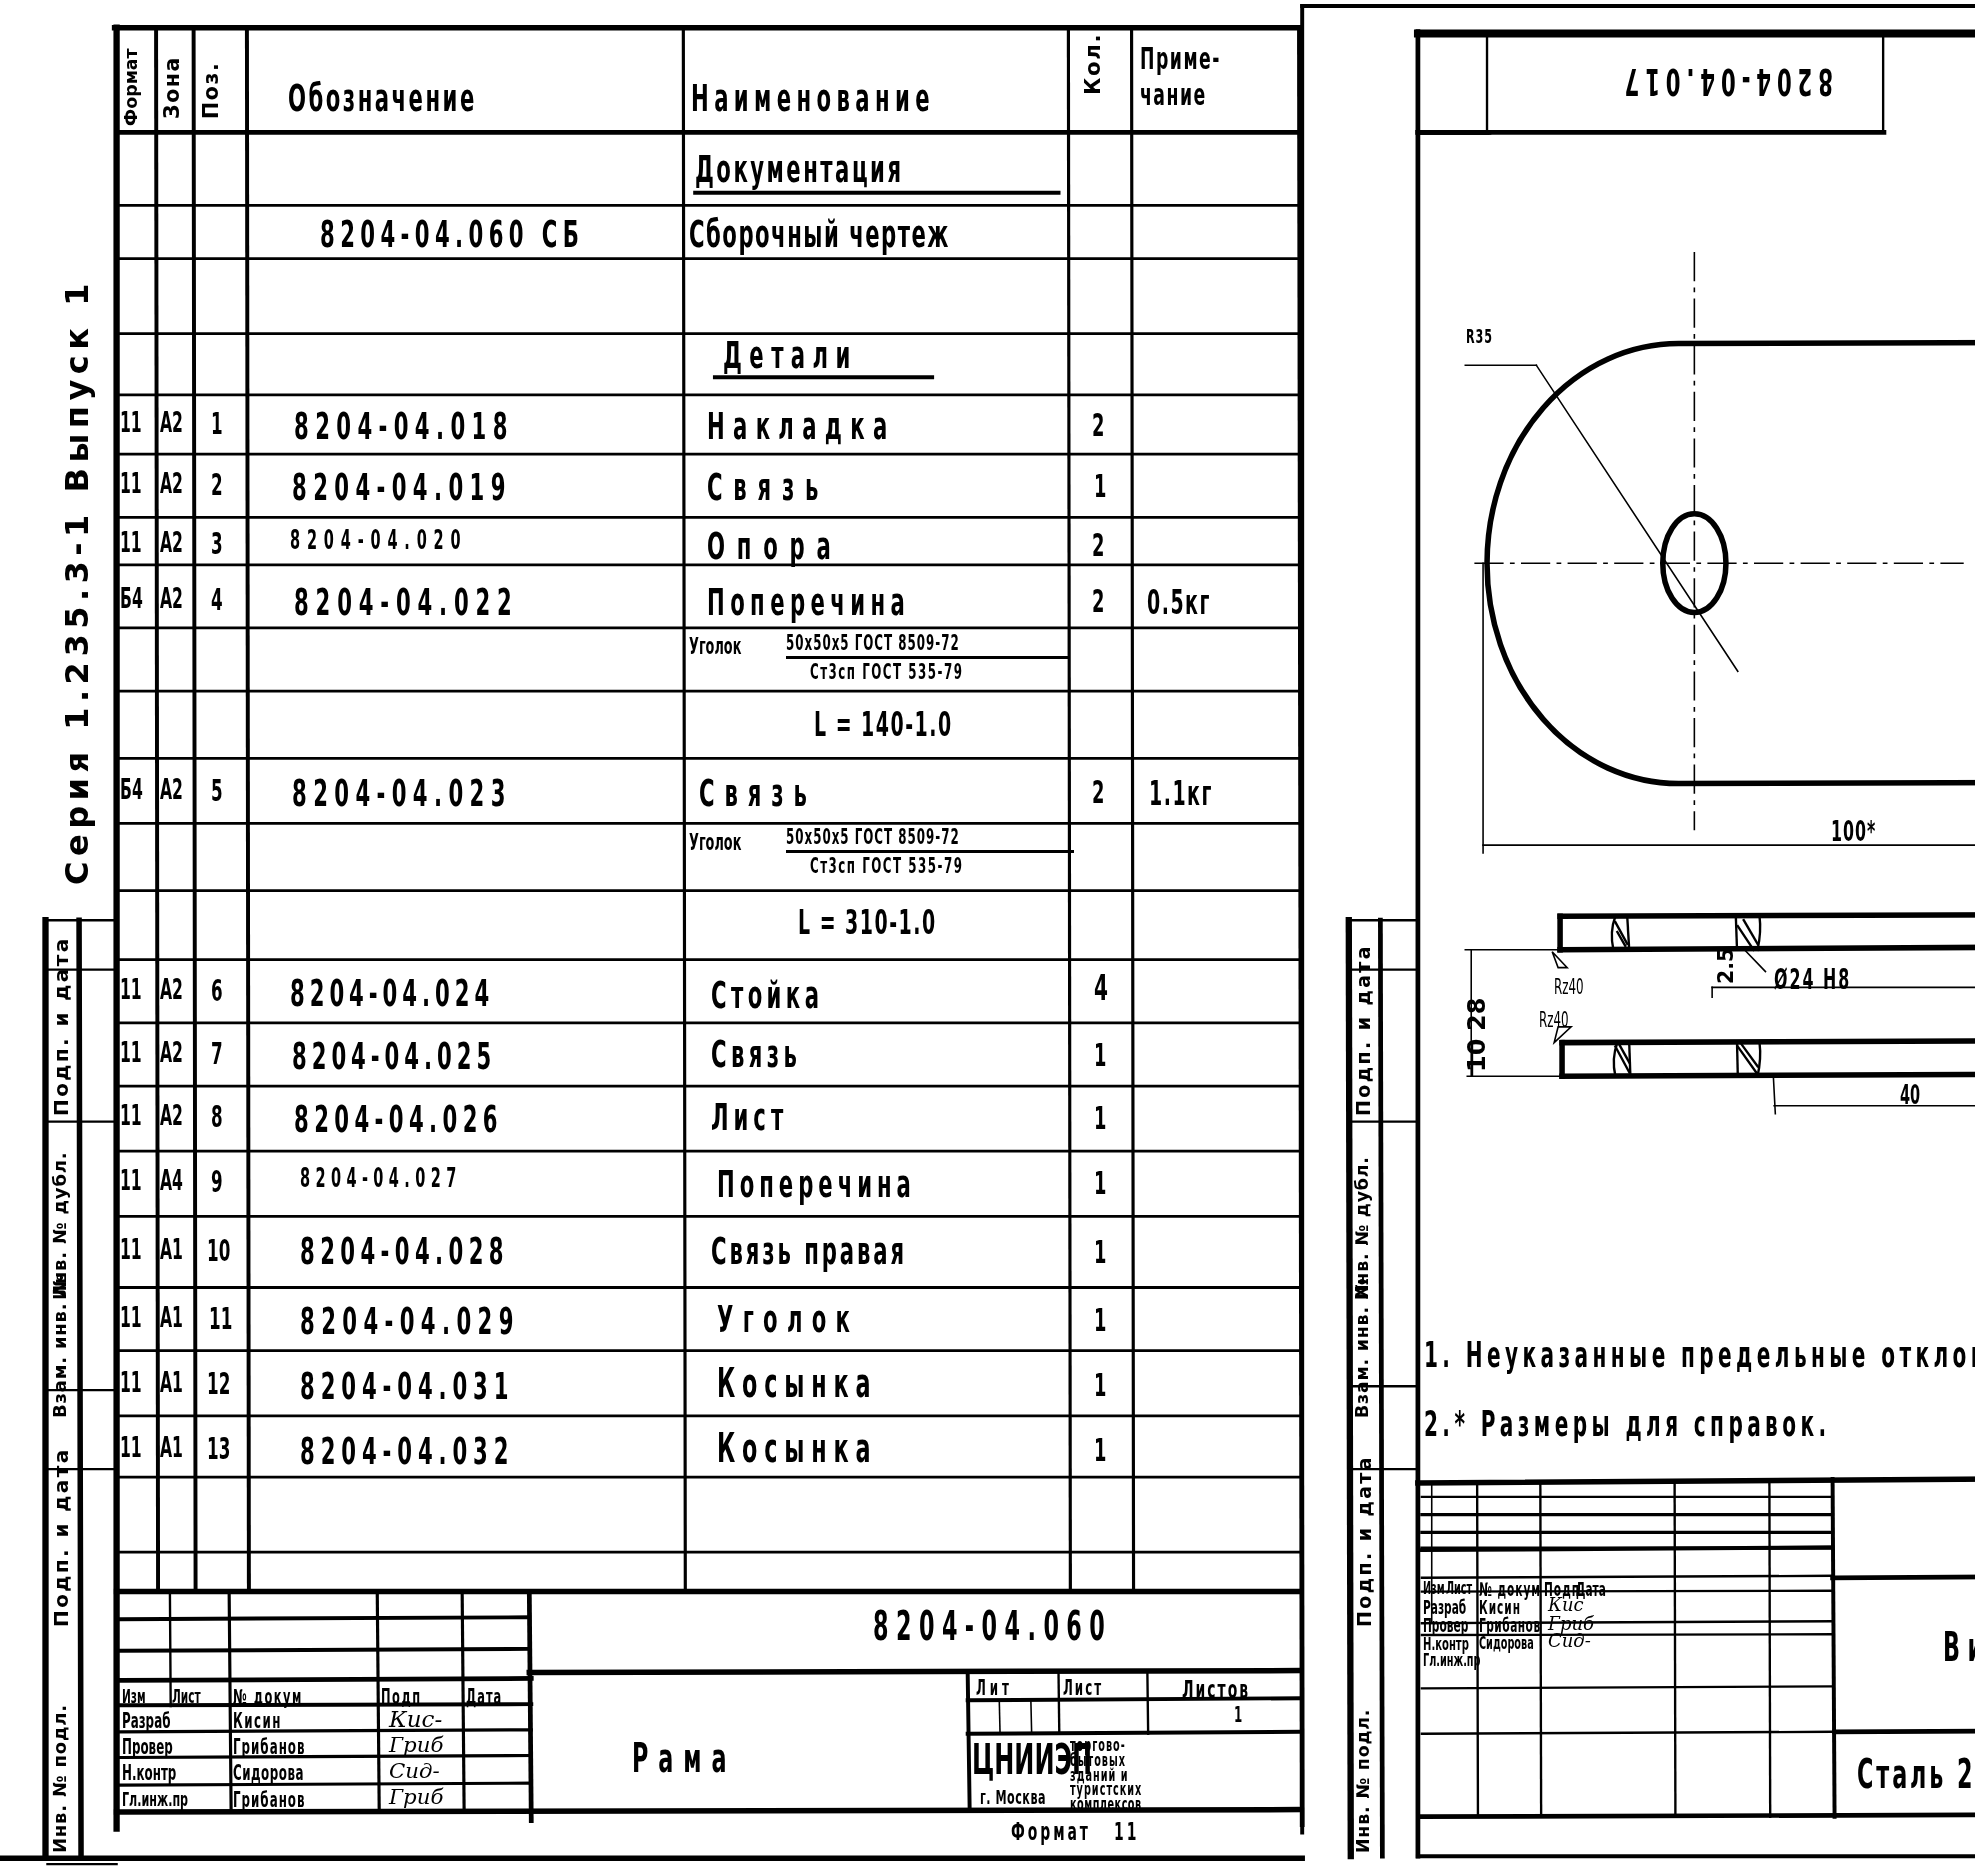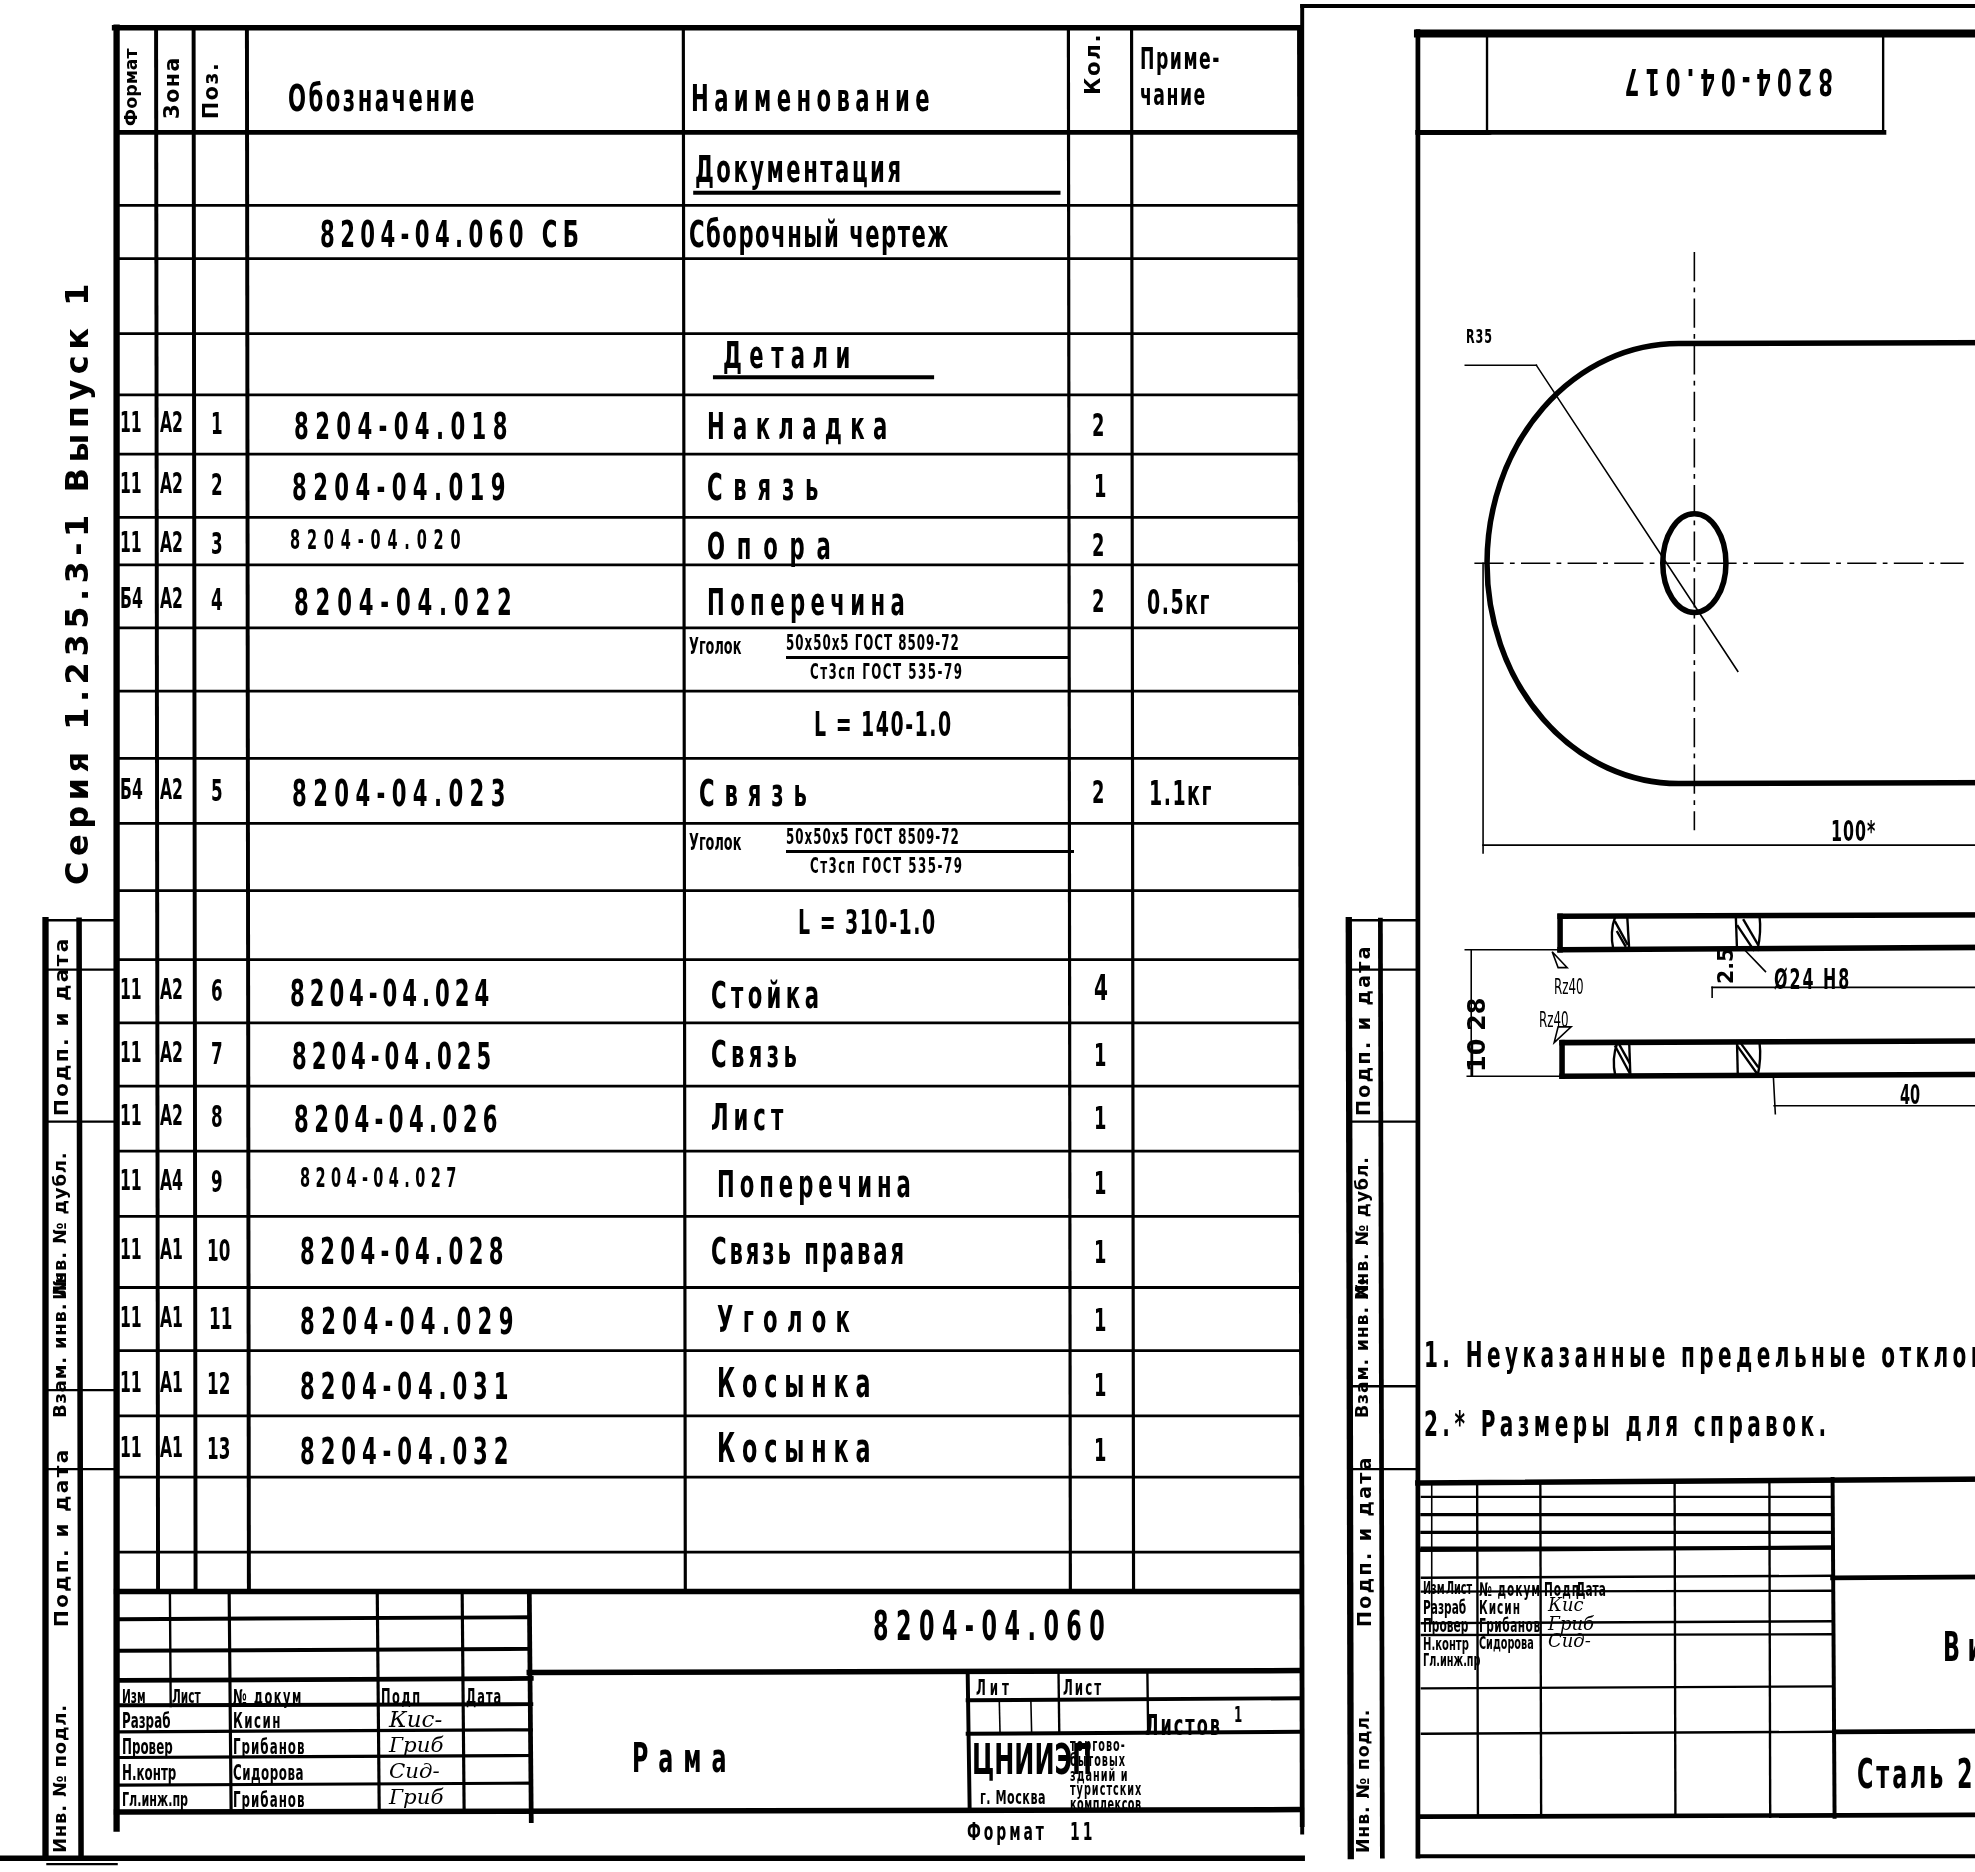--- a/index.html
+++ b/index.html
@@ -453,34 +453,34 @@
   <div class="txt sig" style="left:389px; top:1760px; font-size:21.3px;"><span>Сид-</span></div>
 
   <div class="txt" style="left:122px; top:1789px; font-size:20px;"><span class="cond">Гл.инж.пр</span></div>
   <div class="txt" style="left:233px; top:1789px; font-size:21.3px;"><span class="cond" style="letter-spacing:1.6px;">Грибанов</span></div>
   <div class="txt sig" style="left:389px; top:1786px; font-size:21.3px;"><span>Гриб</span></div>
 
   <div class="txt" style="left:632px; top:1738px; font-size:40px;"><span class="cond" style="letter-spacing:16px;">Рама</span></div>
 
   <div class="txt" style="left:976px; top:1677px; font-size:21.3px;"><span class="cond" style="letter-spacing:6.3px;">Лит</span></div>
   <div class="txt" style="left:1063px; top:1677px; font-size:21.3px;"><span class="cond" style="letter-spacing:3.2px;">Лист</span></div>
-  <div class="txt" style="left:1145px; top:1677px; font-size:29px;margin-top:34px;"><span class="cond" style="letter-spacing:3.2px;">Листов</span></div>
+  <div class="txt" style="left:1182px; top:1677px; font-size:25px;"><span class="cond" style="letter-spacing:3.2px;">Листов</span></div>
   <div class="txt" style="left:1234px; top:1704px; font-size:21.3px;"><span class="cond">1</span></div>
 
   <div class="txt" style="left:972px; top:1738px; font-size:43px;"><span class="cond">ЦНИИЭП</span></div>
   <div class="txt" style="left:980px; top:1787px; font-size:20px;"><span class="cond" style="letter-spacing:0.8px;">г. Москва</span></div>
   <div class="txt" style="left:1070px; top:1738px; font-size:17.4px; line-height:0.85;">
     <div class="cond" style="letter-spacing:1.6px;">торгово-</div><br>
     <div class="cond" style="letter-spacing:1.6px; margin-top:-16px;">бытовых</div><br>
     <div class="cond" style="letter-spacing:1.6px; margin-top:-16px;">зданий и</div><br>
     <div class="cond" style="letter-spacing:1.6px; margin-top:-16px;">туристских</div><br>
     <div class="cond" style="letter-spacing:0.8px; margin-top:-16px;">комплексов</div>
   </div>
 
-  <div class="txt" style="left:967px; top:1819px; font-size:25px;"><span class="cond" style="letter-spacing:4.7px; white-space:pre;">Формат   11</span></div>
+  <div class="txt" style="left:1011px; top:1819px; font-size:25px;"><span class="cond" style="letter-spacing:4.7px; white-space:pre;">Формат   11</span></div>
 </div>
 
 <div>
 
   <div class="txt" style="left:1833px; top:101px; font-size:38px; transform:rotate(180deg);"><span class="cond" style="letter-spacing:9.5px;">8204-04.017</span></div>
 
   <div class="vtxt" style="left:1354px; top:1116px; font-size:19px; letter-spacing:2.4px;"><span>Подп. и дата</span></div>
   <div class="vtxt" style="left:1354px; top:1300px; font-size:17.4px; letter-spacing:0.8px;"><span>Инв. № дубл.</span></div>
   <div class="vtxt" style="left:1354px; top:1418px; font-size:17.4px; letter-spacing:0.8px;"><span>Взам. инв. №</span></div>
   <div class="vtxt" style="left:1355px; top:1627px; font-size:19px; letter-spacing:2.4px;"><span>Подп. и дата</span></div>

